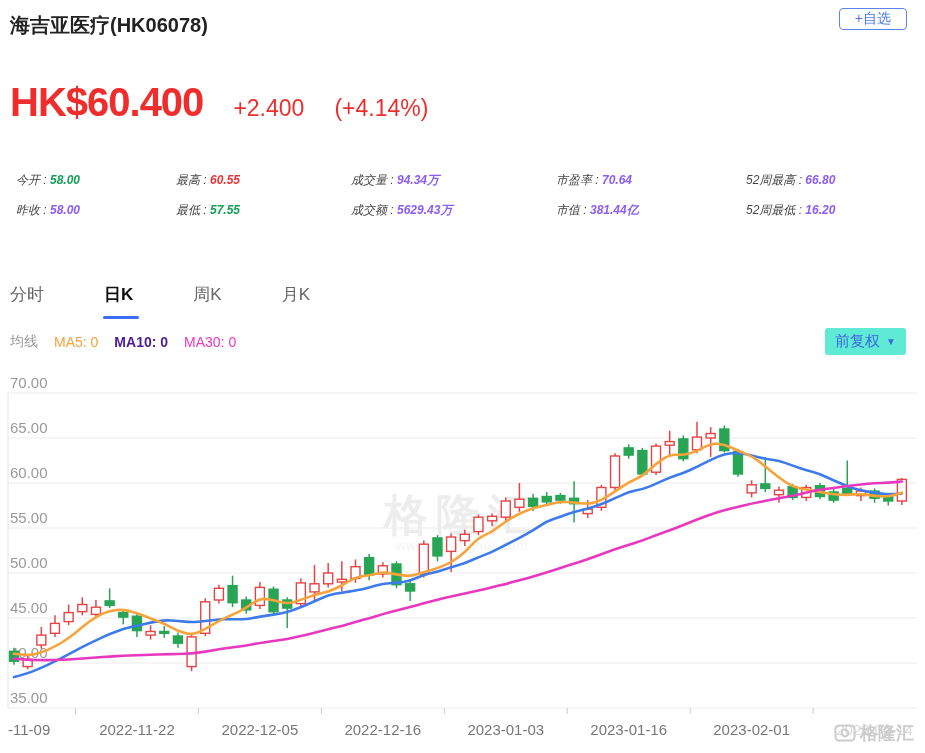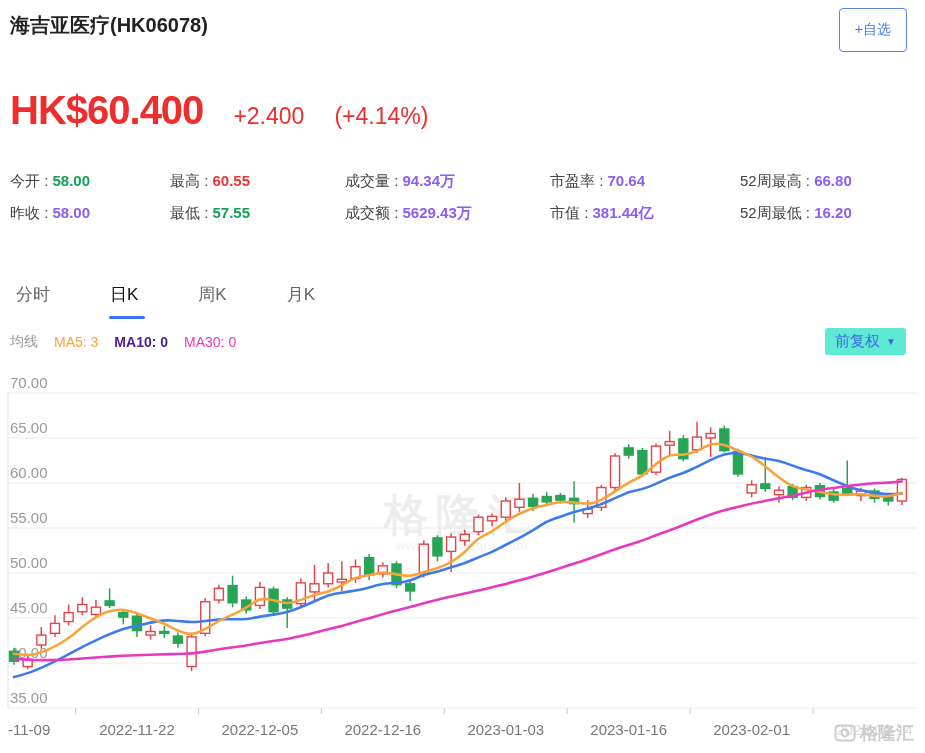--- a/index.html
+++ b/index.html
@@ -2,35 +2,35 @@
 <html><head>
 <meta charset="utf-8">
 <style>
   html,body{margin:0;padding:0;background:#fff;}
   body{width:925px;height:753px;position:relative;overflow:hidden;
        font-family:"Liberation Sans","DejaVu Sans",sans-serif;color:#333;}
   .abs{position:absolute;}
   
   #page-title{left:10px;top:12px;font-size:20px;font-weight:700;color:#222;}
   #watchlist-btn{right:18px;top:8px;font-size:14px;color:#4a78ea;border:1px solid #5b83ec;
-       border-radius:4px;background:#fff;padding:12px 15px;cursor:pointer;}
-  
-  #price-row{left:10px;top:88px;display:flex;align-items:baseline;color:#ee2d2d;white-space:nowrap;}
+       border-radius:4px;background:#fff;padding:1px 15px;cursor:pointer;}
+  
+  #price-row{left:10px;top:80px;display:flex;align-items:baseline;color:#ee2d2d;white-space:nowrap;}
   #price-main{font-size:40px;font-weight:700;letter-spacing:-1px;}
   .chg{font-size:23px;margin-left:30px;}
   
-  #stats-grid{left:10px;top:172px;width:905px;display:grid;
-       grid-template-columns:160px 175px 205px 190px 1fr;row-gap:13px;font-size:15px;}
+  #stats-grid{left:16px;top:172px;width:905px;display:grid;
+       grid-template-columns:160px 175px 205px 190px 1fr;row-gap:13px;font-size:12px;font-style:italic;}
   .stat-label{color:#444;}
   .stat-value{font-weight:700;}
   .v-dark{color:#8b5cf6;} .v-green{color:#11a157;} .v-red{color:#e63535;}
   
-  #tabs-row{left:16px;top:283px;display:flex;gap:60px;font-size:17px;color:#666;}
+  #tabs-row{left:10px;top:283px;display:flex;gap:60px;font-size:17px;color:#666;}
   .tab{position:relative;cursor:pointer;padding-bottom:10px;}
-  .tab.active{color:#111;font-weight:400;}
+  .tab.active{color:#111;font-weight:700;}
   .tab.active::after{content:"";position:absolute;left:-1px;bottom:-3px;width:36px;height:3px;
        background:#3b6ef5;border-radius:2px;}
   
   #ma-bar{left:10px;top:333px;display:flex;gap:16px;font-size:14px;align-items:center;}
   #ma-title{color:#999;}
   .ma-item{white-space:nowrap;}
   #adjust-btn{right:19px;top:328px;background:#5eead4;color:#4069e1;font-size:15px;
        padding:4px 10px;border-radius:3px;border:none;cursor:pointer;display:flex;align-items:center;gap:6px;}
   #adjust-btn .caret{font-size:10px;line-height:1;}
   
@@ -68,21 +68,21 @@
 
 <div class="abs" id="tabs-row">
     <div class="tab">分时</div>
     <div class="tab active">日K</div>
     <div class="tab">周K</div>
     <div class="tab">月K</div>
   </div>
 
 <div class="abs" id="ma-bar">
   <span id="ma-title">均线</span>
-<span class="ma-item" style="color: rgb(246, 163, 59);">MA5: 3</span>
+<span class="ma-item" style="color: rgb(246, 163, 59);">MA5: 0</span>
     <span class="ma-item" style="color: #4c1d95; font-weight: bold;">MA10: 0</span>
     <span class="ma-item" style="color: rgb(232, 56, 191);">MA30: 0</span>
   </div>
 <button class="abs" id="adjust-btn">
   <span>前复权</span>
   <span class="caret">▼</span>
 </button>
 
 <div class="abs" id="chart-wrap">
   <svg id="kchart" width="925" height="375" viewBox="0 0 925 375">

